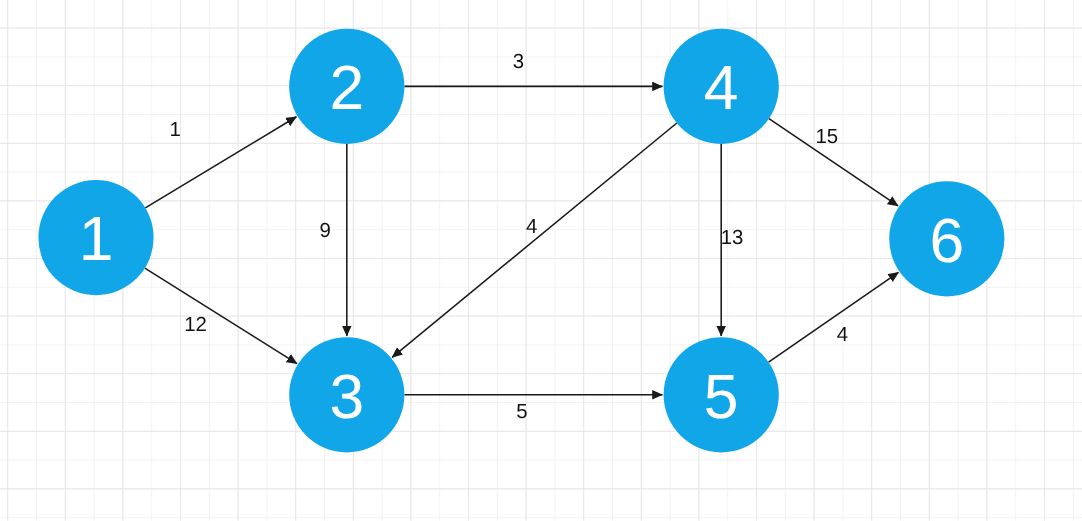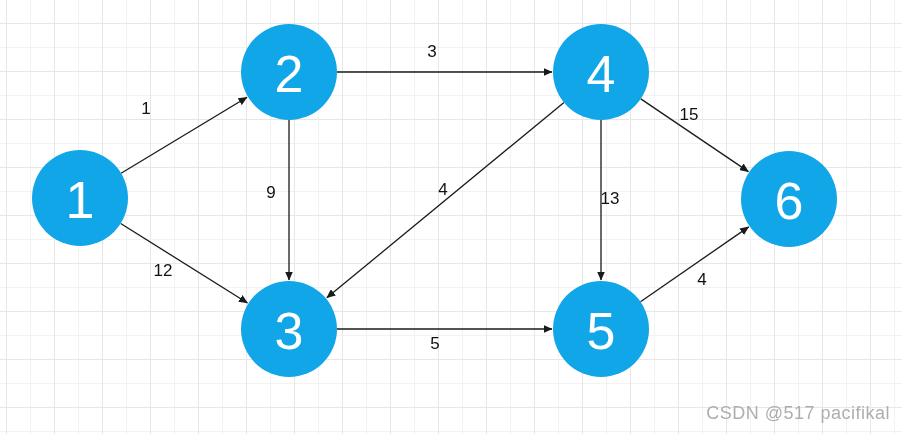--- a/index.html
+++ b/index.html
@@ -88,14 +88,13 @@
         <text x="289" y="331" fill="#ffffff" text-anchor="middle" dominant-baseline="central" class="node-label">3</text>
         <circle cx="601" cy="72" r="48" fill="#11a6e8"></circle>
         <text x="601" y="74" fill="#ffffff" text-anchor="middle" dominant-baseline="central" class="node-label">4</text>
         <circle cx="601" cy="329" r="48" fill="#11a6e8"></circle>
         <text x="601" y="331" fill="#ffffff" text-anchor="middle" dominant-baseline="central" class="node-label">5</text>
         <circle cx="789" cy="199" r="48" fill="#11a6e8"></circle>
         <text x="789" y="201" fill="#ffffff" text-anchor="middle" dominant-baseline="central" class="node-label">6</text>
       </g>
   </svg>
 
-  <div class="watermark" style="color: rgb(174, 174, 174);">CSDN @517 pacifikal</div>
 </div>
 
 </body></html>

